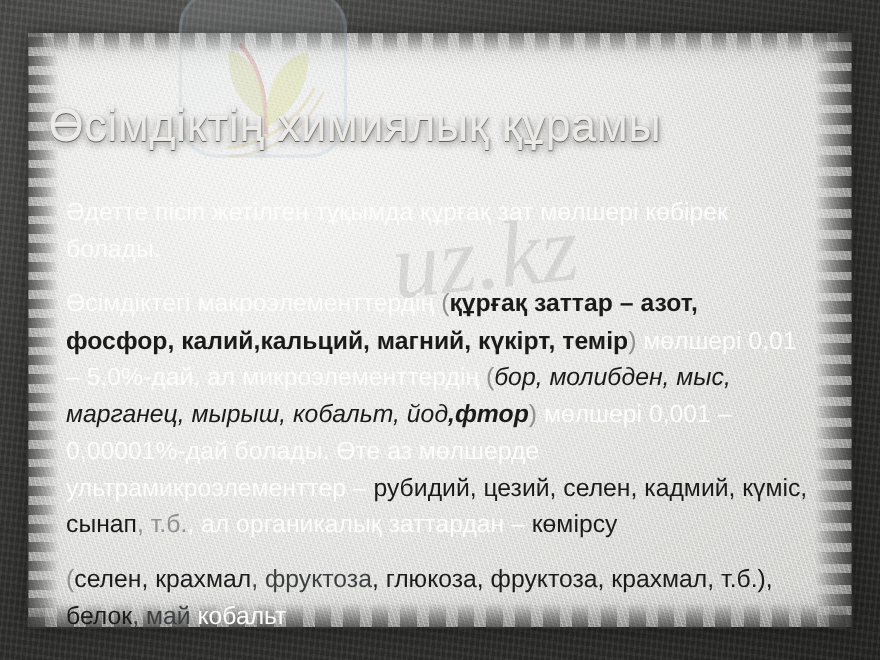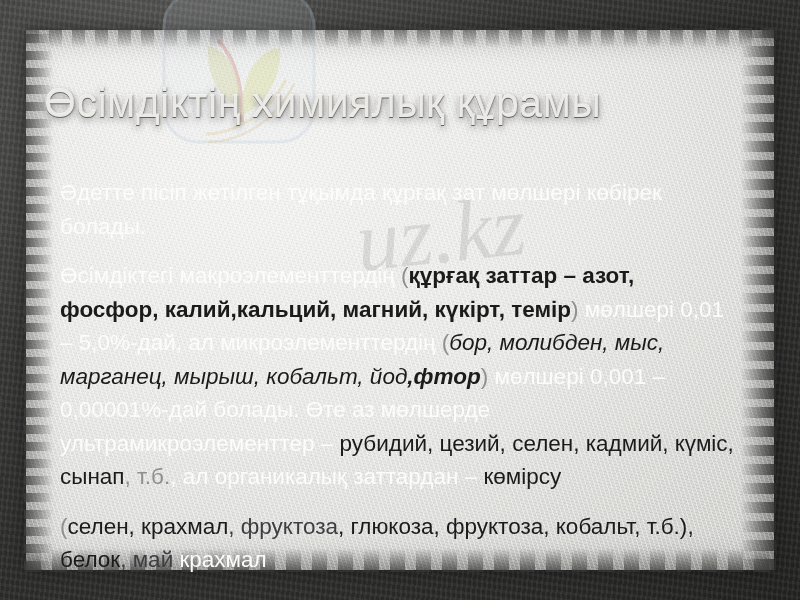--- a/index.html
+++ b/index.html
@@ -67,21 +67,21 @@
   .watermark-text{
     position:absolute;left:360px;top:170px;width:420px;height:190px;
     opacity:.22;pointer-events:none;
     font-family:"Liberation Serif","DejaVu Serif",serif;
     font-size:86px;font-style:italic;color:#8a8a86;
     transform:rotate(-6deg);white-space:nowrap;
   }
 
   
   .title{
-    position:absolute;left:44px;top:51px;width:700px;
+    position:absolute;left:44px;top:62px;width:700px;
     font-size:41px;line-height:50px;letter-spacing:.5px;
     color:#eceae6;font-weight:400;
     text-shadow:
       0 1px 0 rgba(80,80,78,.85),
       0 -1px 0 rgba(255,255,255,.75),
       1px 0 2px rgba(120,120,116,.7),
       -1px 0 2px rgba(255,255,255,.5),
       0 3px 7px rgba(60,60,58,.55);
   }
 
@@ -125,16 +125,16 @@
     <path d="M62 158 C92 158 128 140 148 100" stroke="#b58f33" stroke-width="2.5" fill="none" stroke-opacity="0.5"></path>
   </svg>
 
   <div class="watermark-text">uz.kz</div>
 
   <h1 class="title">Өсімдіктің химиялық құрамы</h1>
 
   <div class="body-text">
       <p><span class="w">   Әдетте пісіп жетілген тұқымда құрғақ зат мөлшері көбірек болады.</span></p>
       <p><span class="w"> Өсімдіктегі макроэлементтердің </span><span class="g">(</span><span class="d b">құрғақ заттар – азот, фосфор, калий,кальций, магний, күкірт, темір</span><span class="g">)</span><span class="w"> мөлшері 0,01 – 5,0%-дай, ал микроэлементтердің </span><span class="g">(</span><span class="d i">бор, молибден, мыс, марганец, мырыш, кобальт, йод</span><span class="d bi">,фтор</span><span class="g">)</span><span class="w"> мөлшері 0,001 – 0,00001%-дай болады. Өте аз мөлшерде ультрамикроэлементтер – </span><span class="d">рубидий, цезий, селен, кадмий, күміс, сынап</span><span class="g">, т.б.</span><span class="w">, ал органикалық заттардан – </span><span class="d">көмірсу</span></p>
-      <p><span class="g">(</span><span class="d">селен, крахмал</span><span class="dg">, фруктоза</span><span class="d">, глюкоза, фруктоза, кобальт, т.б.)</span><span class="d">, белок</span><span class="dg">, май</span><span class="w"> крахмал</span></p>
+      <p><span class="g">(</span><span class="d">селен, крахмал</span><span class="dg">, фруктоза</span><span class="d">, глюкоза, фруктоза, крахмал, т.б.)</span><span class="d">, белок</span><span class="dg">, май</span><span class="w"> кобальт</span></p>
     </div>
 
 </div>
 
 </body></html>

